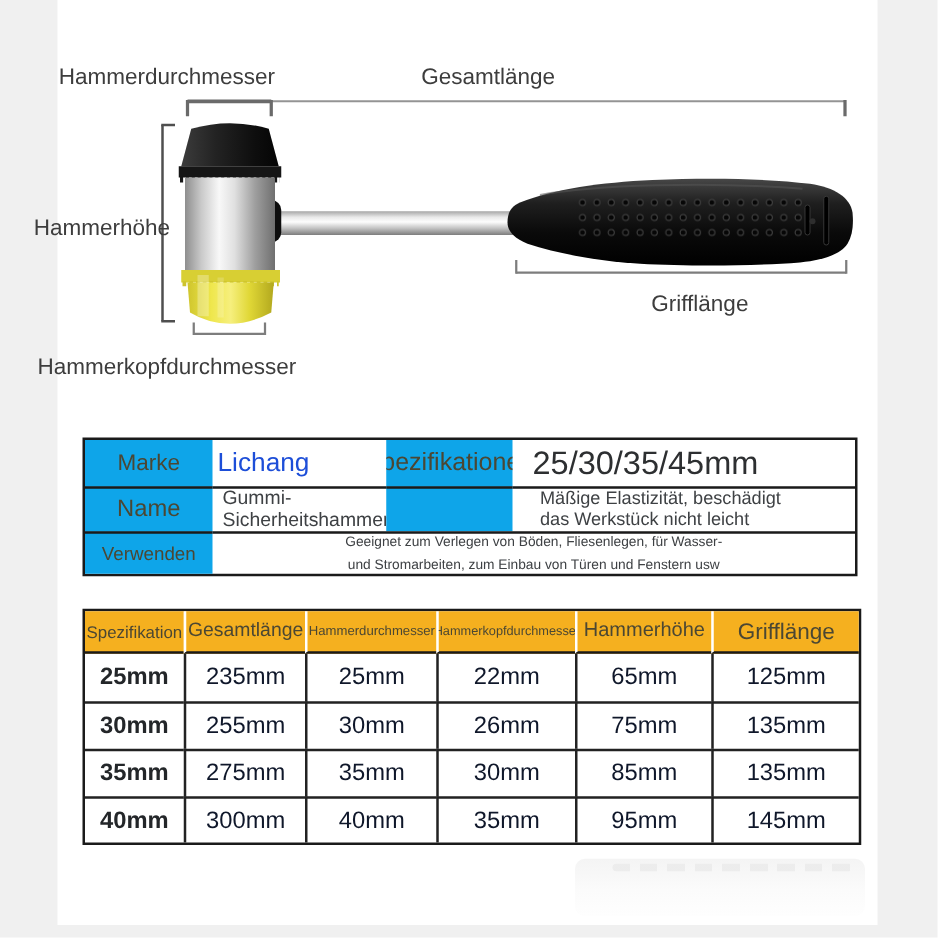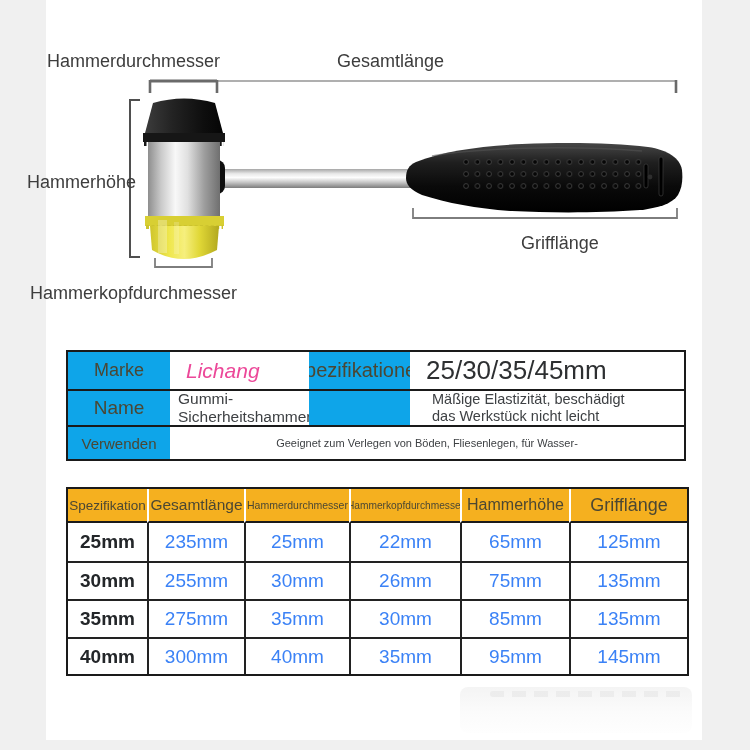--- a/index.html
+++ b/index.html
@@ -31,21 +31,21 @@
   }
   .info-cell {
     display:flex; align-items:center; justify-content:center;
     overflow:hidden; color:#3e4144;
   }
   .info-cell.yellow { background:#0ea5e9; color:#4b4733; }
   .info-cell.rowline { border-top:2px solid #1a1a1a; }
   .lbl-marke { font-size:18px; }
   .lbl-name  { font-size:19px; }
   .lbl-verwenden { font-size:15px; }
-  .val-lichang { font-size:21px; justify-content:flex-start; padding-left:16px; color:#ec4899;font-style:italic; }
+  .val-lichang { font-size:21px; justify-content:flex-start; padding-left:4px; color:#1d4ed8; }
   .lbl-spez { font-size:20px; }
   .val-sizes { font-size:26px; justify-content:flex-start; padding-left:16px; color:#2d2f31; }
   .val-gummi { font-size:15.5px; justify-content:flex-start; padding-left:8px; }
   .val-note { flex-direction:column; align-items:flex-start; justify-content:center; padding-left:22px; font-size:14.5px; line-height:17px; }
   .val-use { grid-column:2 / 5; flex-direction:column; align-items:center; justify-content:center; font-size:11px; line-height:18px; }
 
   
   .spec-table {
     position:absolute; left:66px; top:487px; width:623px;
     border:2px solid #1a1a1a; background:#ffffff;
@@ -61,21 +61,21 @@
   }
   .spec-th:first-child { border-left:none; }
   .th-0 { font-size:13.5px; }
   .th-1 { font-size:15.5px; }
   .th-2 { font-size:10.5px; }
   .th-3 { font-size:10.2px; }
   .th-4 { font-size:16px; }
   .th-5 { font-size:18px; }
   .spec-td {
     display:flex; align-items:center; justify-content:center;
-    font-size:19px; color:#3b82f6;
+    font-size:19px; color:#0f172a;
     border-left:2px solid #222222;
   }
   .spec-td.first-col { border-left:none; font-weight:bold; color:#232629; }
   .spec-td.rowline { border-top:2px solid #222222; }
 
   
   .watermark {
     position:absolute; left:460px; top:687px; width:232px; height:46px;
     background:linear-gradient(180deg,#f4f4f4 0%,#fbfbfb 55%,#fefefe 100%);
     border-radius:8px;
@@ -200,20 +200,21 @@
   <div class="info-cell val-gummi rowline">Gummi-Sicherheitshammer</div>
   <div class="info-cell yellow rowline"></div>
   <div class="info-cell val-note rowline">
     <span>Mäßige Elastizität, beschädigt</span>
     <span>das Werkstück nicht leicht</span>
   </div>
 
   <div class="info-cell yellow lbl-verwenden rowline">Verwenden</div>
   <div class="info-cell val-use rowline">
     <span>Geeignet zum Verlegen von Böden, Fliesenlegen, für Wasser-</span>
+    <span>und Stromarbeiten, zum Einbau von Türen und Fenstern usw</span>
   </div>
 </div>
 
 <div class="spec-table">
 
   <div class="spec-th th-0">Spezifikation</div>
   <div class="spec-th th-1">Gesamtlänge</div>
   <div class="spec-th th-2">Hammerdurchmesser</div>
   <div class="spec-th th-3">Hammerkopfdurchmesser</div>
   <div class="spec-th th-4">Hammerhöhe</div>

